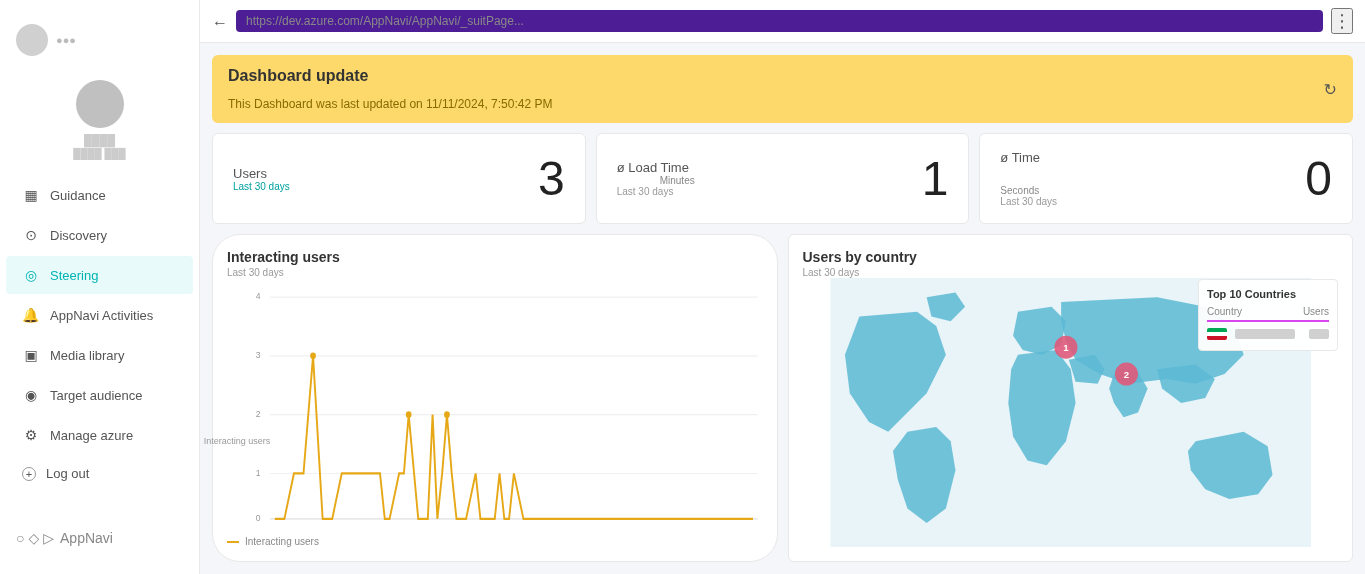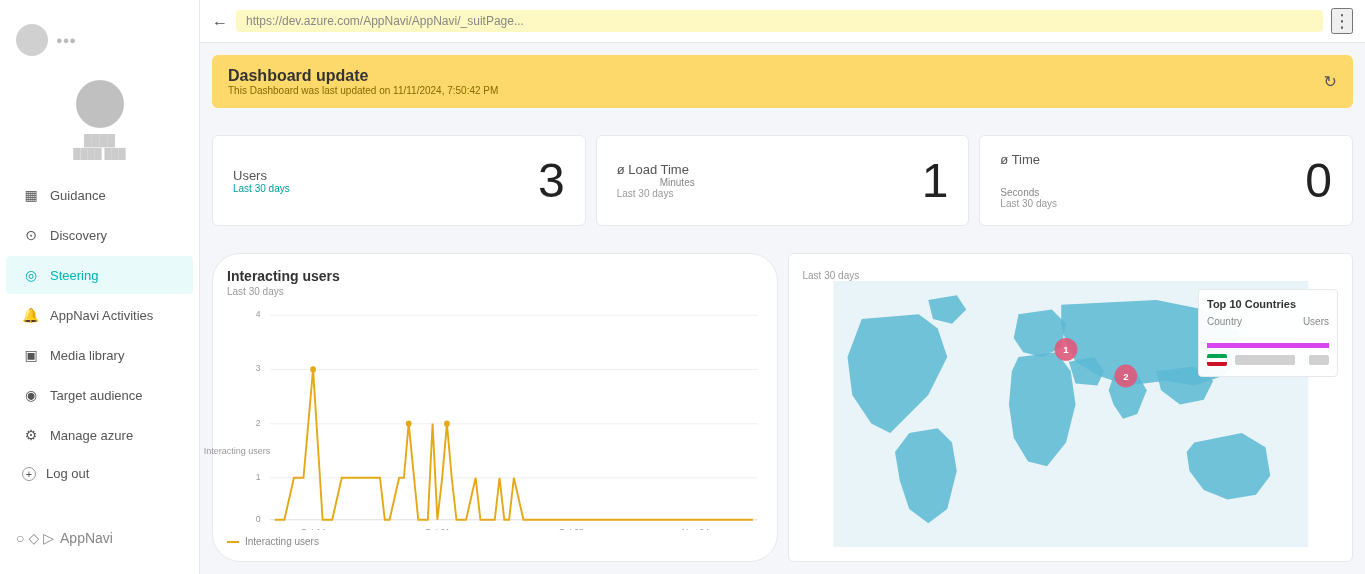--- a/index.html
+++ b/index.html
@@ -94,58 +94,58 @@
       display: flex;
       align-items: center;
       gap: 8px;
       border-bottom: 1px solid #e8e8e8;
     }
     .back-btn {
       font-size: 16px; color: #555; cursor: pointer; background: none; border: none;
     }
     .url-bar {
       flex: 1;
-      background: #fef9c3;
+      background: #4c1d95;
       border-radius: 4px;
       padding: 4px 10px;
       font-size: 12px;
       color: #888;
     }
     .more-btn {
       font-size: 18px; color: #555; cursor: pointer;
     }
 
     
     .content {
       flex: 1;
       overflow-y: auto;
       padding: 12px;
       display: flex;
       flex-direction: column;
-      gap: 27px;
+      gap: 10px;
     }
 
     
     .dashboard-banner {
       background: #fcd96a;
       border-radius: 6px;
       padding: 12px 16px;
       display: flex;
       justify-content: space-between;
       align-items: center;
     }
     .banner-title {
       font-size: 16px;
       font-weight: 600;
       color: #333;
     }
     .banner-subtitle {
-      font-size: 10px;
+      font-size: 12px;
       color: #886a00;
-      margin-top: 0;
+      margin-top: 12px;
     }
     .refresh-icon {
       font-size: 16px; color: #555; cursor: pointer;
     }
 
     
     .stats-row {
       display: flex;
       gap: 10px;
     }
@@ -215,42 +215,42 @@
 
     
     .map-container {
       flex: 1;
       position: relative;
     }
 
     
     .countries-panel {
       position: absolute;
-      right: 0; top: 8px;
+      right: 0; top: 1px;
       width: 140px;
       background: rgba(255,255,255,0.95);
       border: 1px solid #e8e8e8;
       border-radius: 4px;
       padding: 8px;
       font-size: 11px;
     }
     .countries-title {
       font-weight: 600;
       color: #333;
       margin-bottom: 6px;
       font-size: 11px;
     }
     .countries-header {
       display: flex;
       justify-content: space-between;
       color: #888;
       font-size: 10px;
       margin-bottom: 4px;
-      border-bottom: 5px solid #d946ef;
-      padding-bottom: 16px;
+      border-bottom: 2px solid #d946ef;
+      padding-bottom: 3px;
     }
     .country-row {
       display: flex;
       justify-content: space-between;
       align-items: center;
       padding: 2px 0;
     }
     .country-flag {
       width: 20px; height: 12px;
       background: linear-gradient(135deg, #ccc 50%, #aaa 50%);
@@ -428,20 +428,21 @@
             <circle cx="230" cy="116" r="3" fill="#e6a817"></circle>
           </svg>
         </div>
         <div class="chart-legend">
           <span class="legend-dot"></span>
           <span>Interacting users</span>
         </div>
       </div>
 
       <div class="chart-card right">
+        <div class="chart-title">Users by country</div>
         <div class="chart-period">Last 30 days</div>
         <div class="map-container" style="flex:1; position:relative; min-height:200px;">
           
           <svg viewBox="0 0 500 280" style="width:100%;height:100%;">
 
             <rect width="500" height="280" fill="#e8f4f8"></rect>
 
             <path d="M30,40 L90,35 L110,50 L120,80 L100,120 L80,140 L60,160 L40,150 L20,120 L15,80 Z" fill="#5bb8d4" opacity="0.85"></path>
 
             <path d="M100,20 L130,15 L140,30 L125,45 L105,40 Z" fill="#5bb8d4" opacity="0.85"></path>

